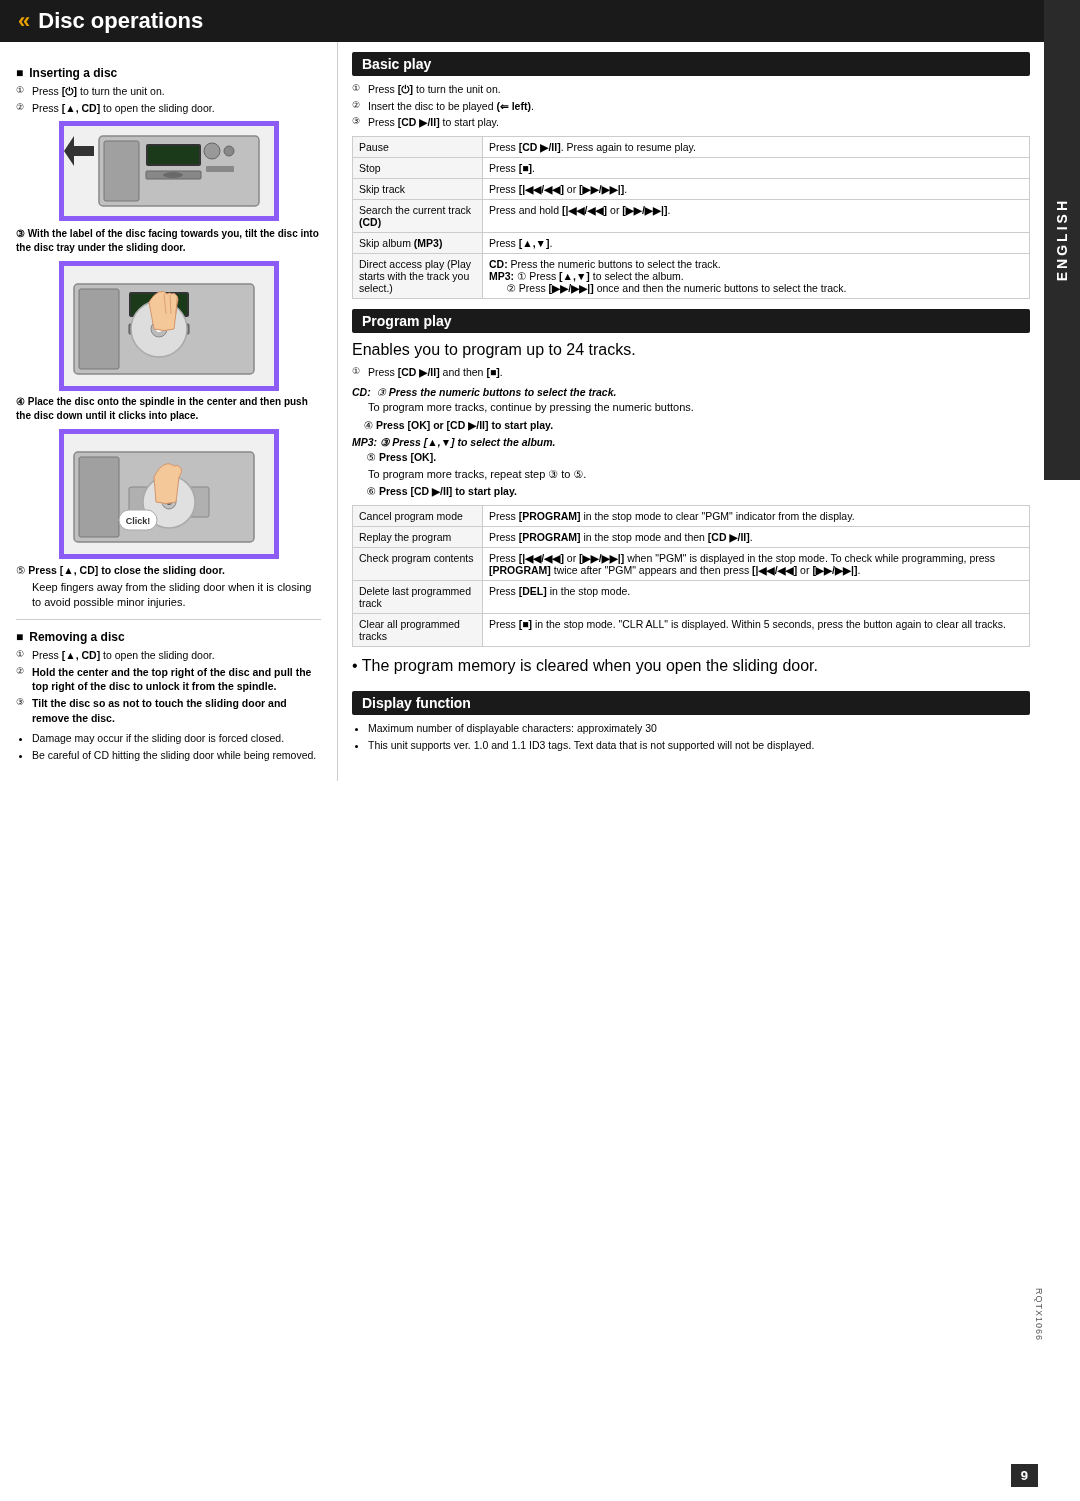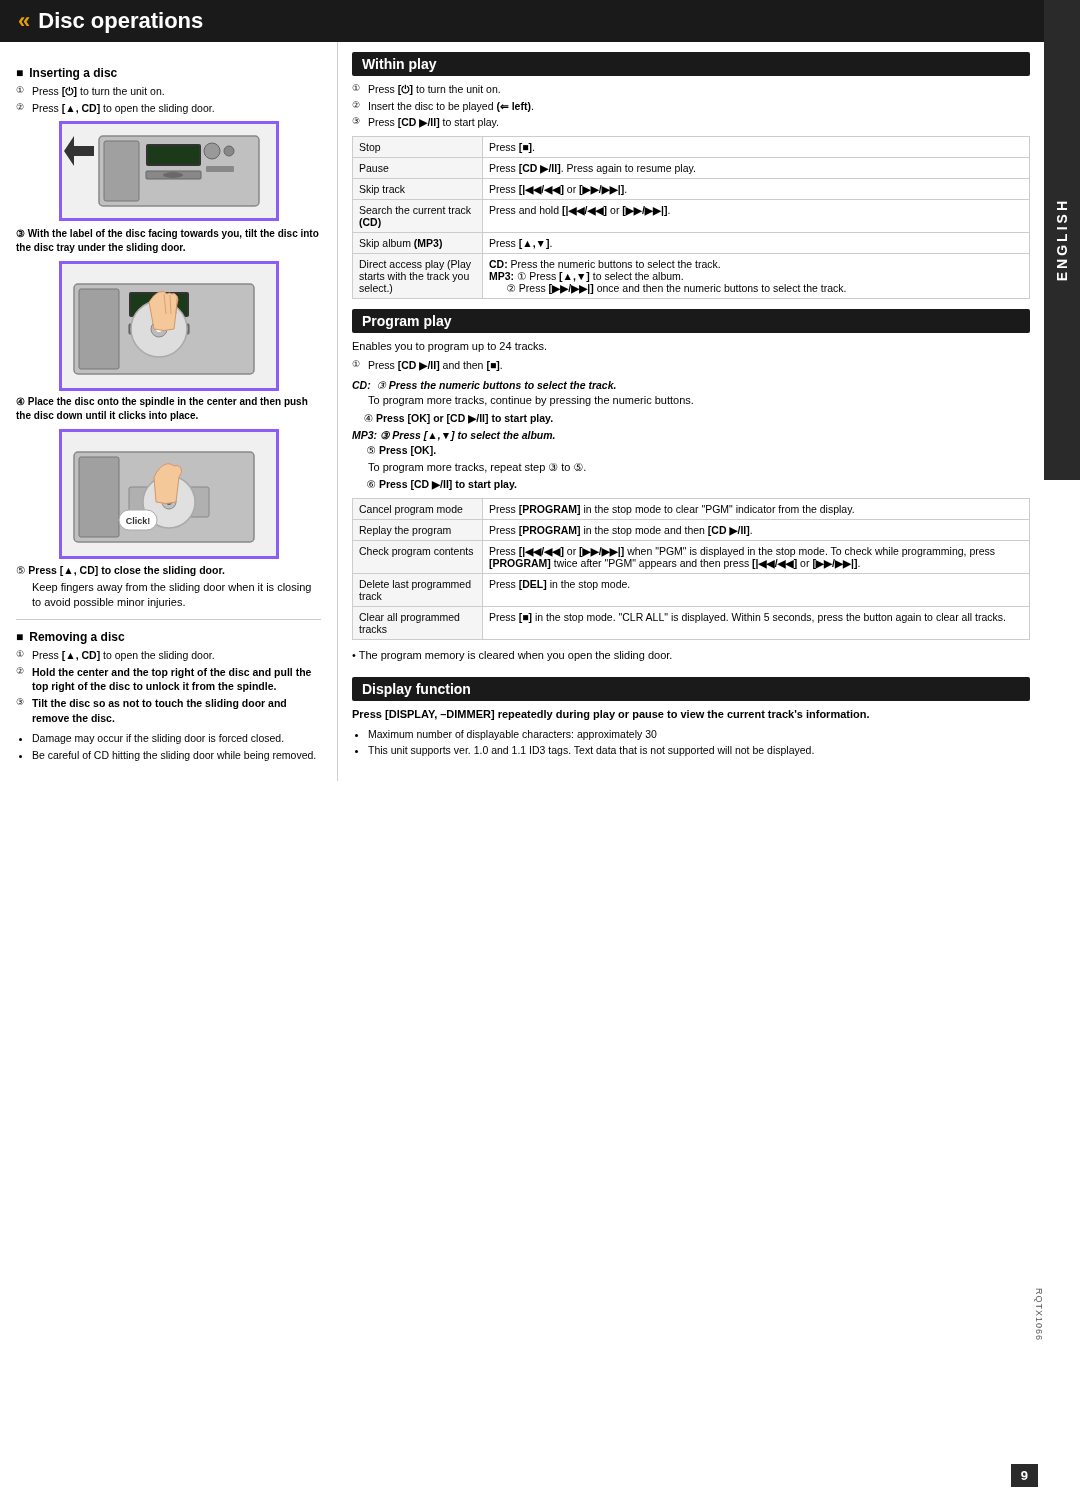--- a/index.html
+++ b/index.html
@@ -119,21 +119,21 @@
     }
     ol.steps li:nth-child(1)::before { content: '①'; }
     ol.steps li:nth-child(2)::before { content: '②'; }
     ol.steps li:nth-child(3)::before { content: '③'; }
     ol.steps li:nth-child(4)::before { content: '④'; }
     ol.steps li:nth-child(5)::before { content: '⑤'; }
 
     
     .img-placeholder {
       background: #f0f0f0;
-      border: 3px solid #8b5cf6;
+      border: 5px solid #8b5cf6;
       margin: 8px auto;
       display: flex;
       align-items: center;
       justify-content: center;
       position: relative;
       overflow: hidden;
     }
 
     
     ul.bullets {
@@ -162,21 +162,21 @@
     .info-table td:first-child {
       width: 130px;
       background: #f5f5f5;
     }
 
     
     .b { font-weight: bold; }
 
     
     .note {
-      font-size: 11px;
+      font-size: 16px;
       margin: 4px 0;
       line-height: 1.4;
     }
 
     
     .page-number-area {
       position: absolute;
       bottom: 14px;
       right: 42px;
       display: flex;
@@ -354,38 +354,38 @@
     <ul class="bullets">
       <li>Damage may occur if the sliding door is forced closed.</li>
       <li>Be careful of CD hitting the sliding door while being removed.</li>
     </ul>
 
   </div>
 
   <div class="right-col" style="padding-right:50px;">
 
     <div class="section-header">
-      <span>Within play</span>
+      <span>Basic play</span>
     </div>
 
     <ol class="steps">
       <li>Press <span class="b">[⏻]</span> to turn the unit on.</li>
       <li>Insert the disc to be played <span class="b">(⇐ left)</span>.</li>
       <li>Press <span class="b">[CD ▶/II]</span> to start play.</li>
     </ol>
 
     <table class="info-table">
       <tbody>
         <tr>
+          <td>Pause</td>
+          <td>Press <span class="b">[CD ▶/II]</span>. Press again to resume play.</td>
+        </tr>
+        <tr>
           <td>Stop</td>
           <td>Press <span class="b">[■]</span>.</td>
-        </tr>
-        <tr>
-          <td>Pause</td>
-          <td>Press <span class="b">[CD ▶/II]</span>. Press again to resume play.</td>
         </tr>
         <tr>
           <td>Skip track</td>
           <td>Press <span class="b">[|◀◀/◀◀]</span> or <span class="b">[▶▶/▶▶|]</span>.</td>
         </tr>
         <tr>
           <td>Search the current track <span class="b">(CD)</span></td>
           <td>Press and hold <span class="b">[|◀◀/◀◀]</span> or <span class="b">[▶▶/▶▶|]</span>.</td>
         </tr>
         <tr>
@@ -446,23 +446,20 @@
         </tr>
       </tbody>
     </table>
 
     <p class="note">• The program memory is cleared when you open the sliding door.</p>
 
     <div class="section-header" style="margin-top:14px;">
       <span>Display function</span>
     </div>
 
-    <p class="note" style="font-weight:bold;margin-bottom:4px;">
-      Press <span class="b">[DISPLAY, –DIMMER]</span> repeatedly during play or pause to view the current track's information.
-    </p>
 
     <ul class="bullets">
       <li>Maximum number of displayable characters: approximately 30</li>
       <li>This unit supports ver. 1.0 and 1.1 ID3 tags. Text data that is not supported will not be displayed.</li>
     </ul>
 
   </div>
 
 </div>
 

